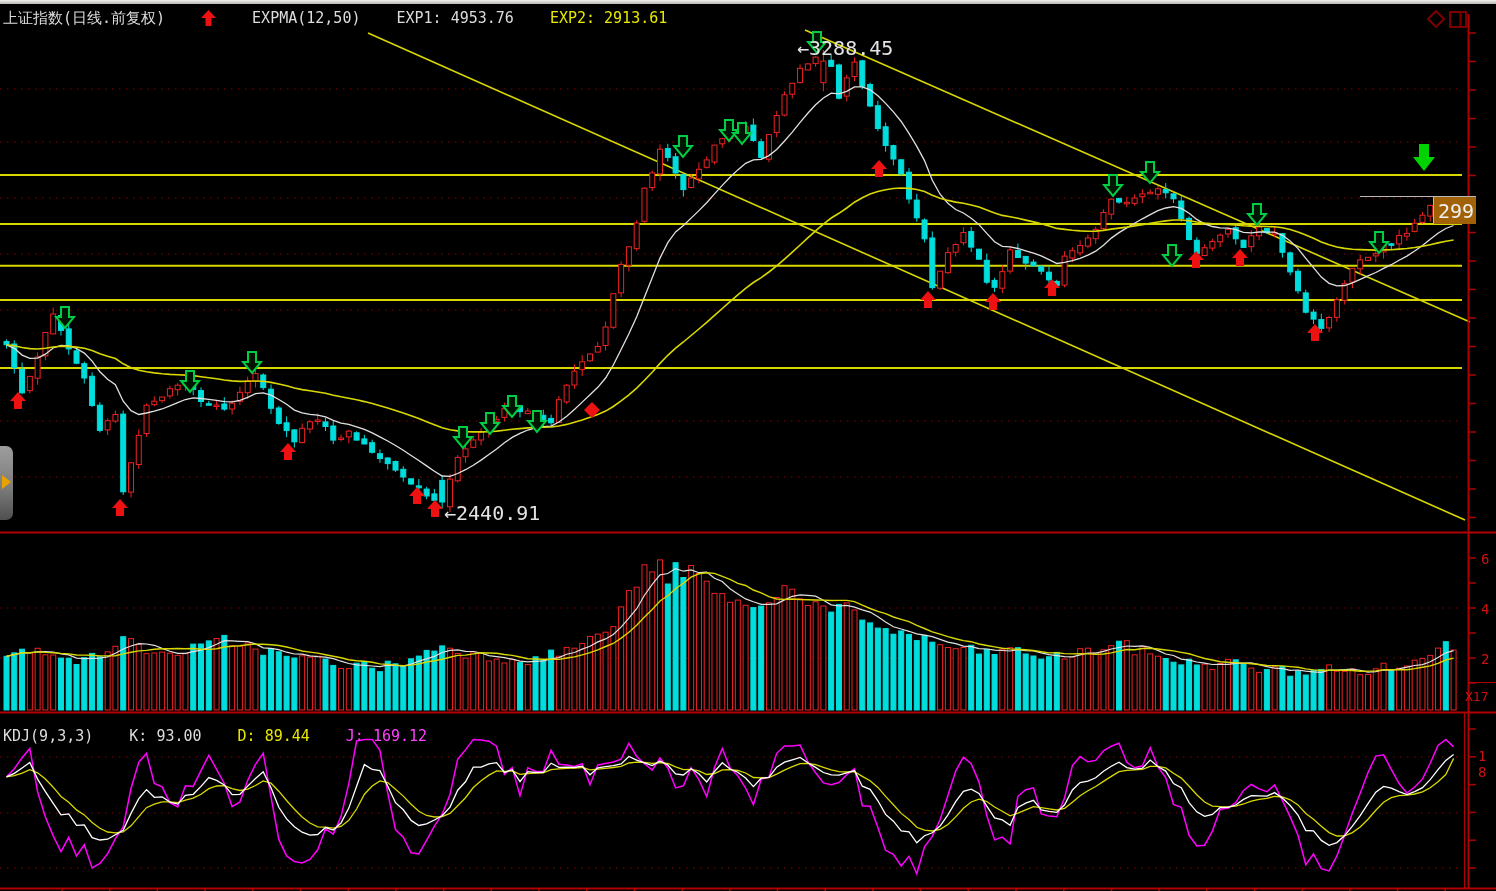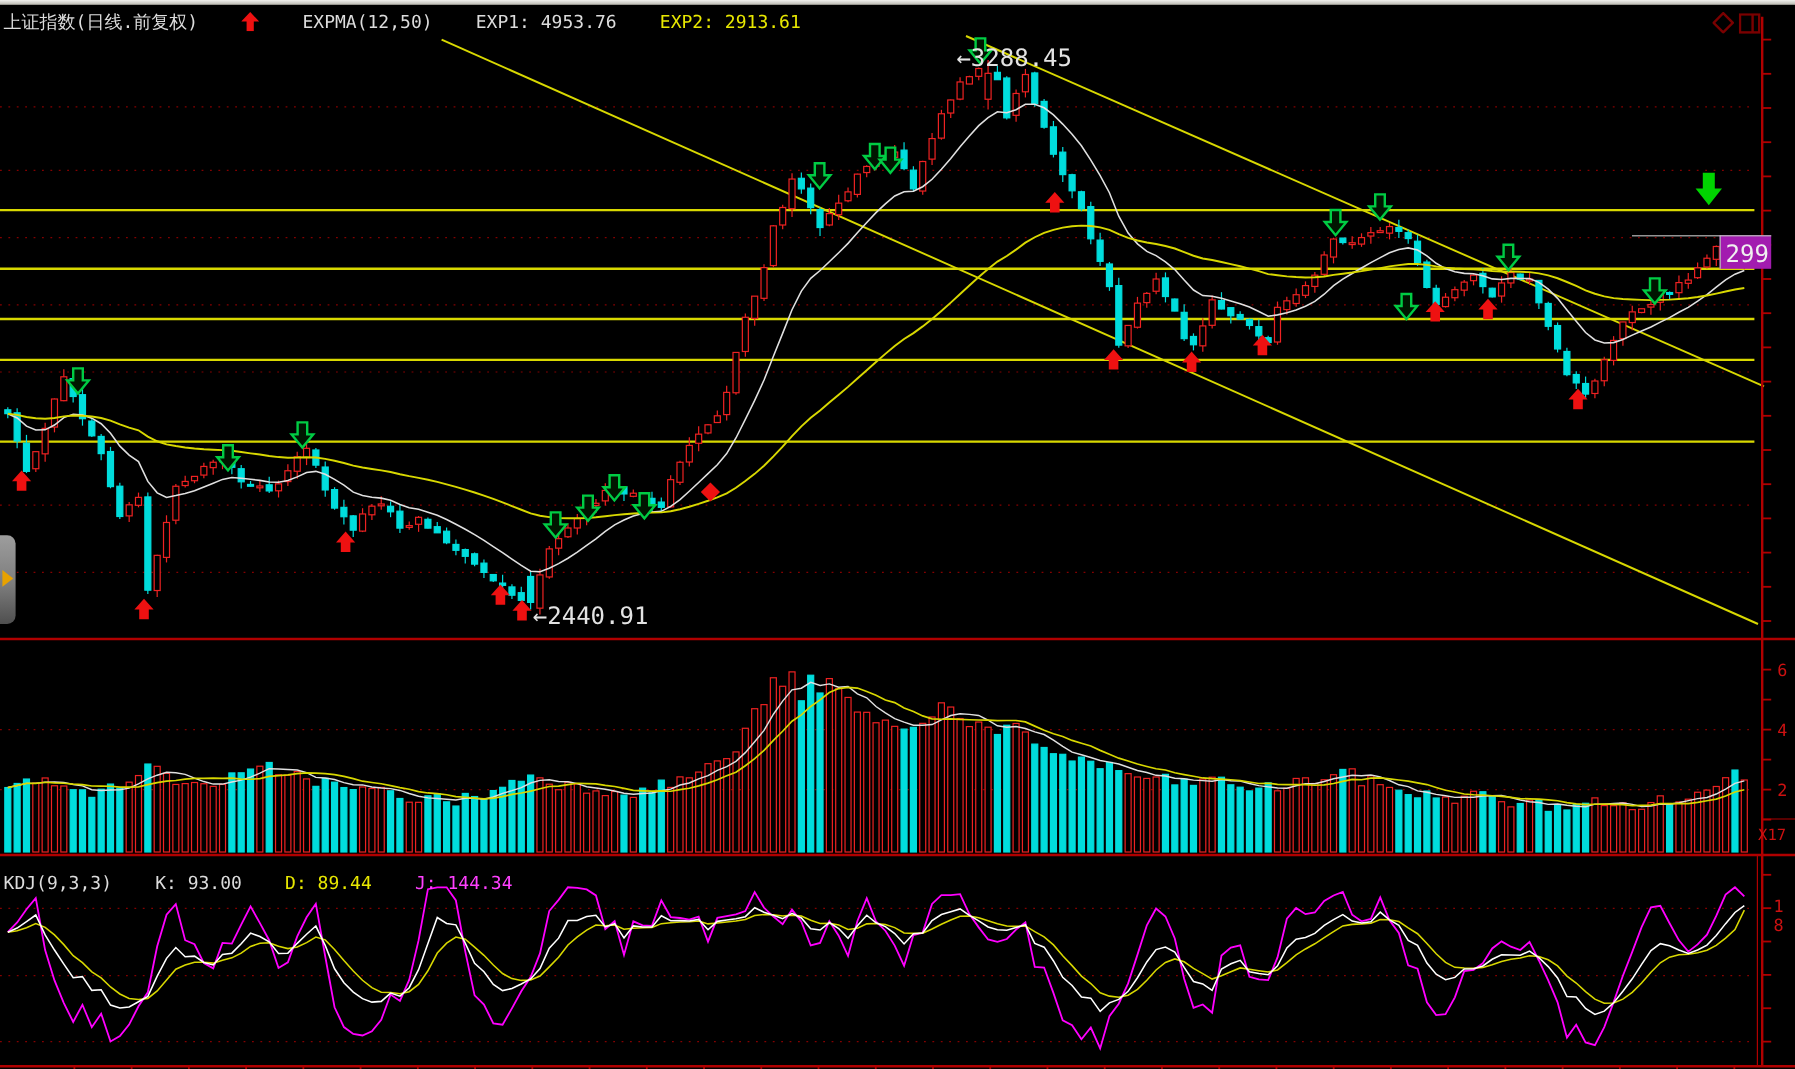--- a/index.html
+++ b/index.html
@@ -7,21 +7,21 @@
           font-family:"DejaVu Sans Mono",monospace;}
   .topstrip{position:absolute;left:0;top:0;width:1496px;height:4px;
             background:linear-gradient(#f2f1ee,#b9b7af);}
   .hdr{position:absolute;display:flex;align-items:center;white-space:nowrap;
        font-size:15px;line-height:18px;z-index:30;gap:24px;}
   .hdr > * + *{margin-left:12px;}
   .c-white{color:#dcdcdc;}
   .c-yellow{color:#e8e800;}
   .c-magenta{color:#ff40ff;}
   .anno{position:absolute;color:#e3e3e3;font-size:20px;z-index:31;white-space:nowrap;}
-  .pricetag{position:absolute;color:#f0f0f0;font-size:20px;background:#a21caf;
+  .pricetag{position:absolute;color:#f0f0f0;font-size:20px;background:#a16207;
             border-top:1px solid #b9b9b9;border-left:1px solid #b9b9b9;
             padding:2px 2px 1px 4px;z-index:31;}
   .axlbl{position:absolute;color:#cc1111;font-size:14px;z-index:31;white-space:nowrap;}
   .corner-icon{position:absolute;z-index:32;}
   .lefttab{position:absolute;left:0;top:446px;width:13px;height:74px;z-index:33;
            background:linear-gradient(180deg,#9d9d9d,#7d7d7d 55%,#4f4f4f);
            border-radius:0 7px 7px 0;}
   .lefttab .tri{position:absolute;left:2px;top:29px;width:0;height:0;
                 border-top:7px solid transparent;border-bottom:7px solid transparent;
                 border-left:9px solid #e8a200;}
@@ -732,21 +732,21 @@
     <span class="c-white">EXPMA(12,50)</span>
     <span class="c-white">EXP1: 4953.76</span>
     <span class="c-yellow">EXP2: 2913.61</span>
   </div>
 
 
   <div class="hdr" style="left:3px;top:727px">
     <span class="c-white">KDJ(9,3,3)</span>
     <span class="c-white">K: 93.00</span>
     <span class="c-yellow">D: 89.44</span>
-    <span class="c-magenta">J: 144.34</span>
+    <span class="c-magenta">J: 169.12</span>
   </div>
 
   <div class="anno" style="left:797px;top:36px">←3288.45</div>
   <div class="anno" style="left:444px;top:501px">←2440.91</div>
   <div style="position:absolute;left:1360px;top:196px;width:108px;height:1px;background:#b9b9b9;z-index:30"></div>
   <div class="pricetag" style="left:1433px;top:196px">299</div>
 
   <div class="axlbl" style="left:1481px;top:551px">6</div>
   <div class="axlbl" style="left:1481px;top:601px">4</div>
   <div class="axlbl" style="left:1481px;top:651px">2</div>

